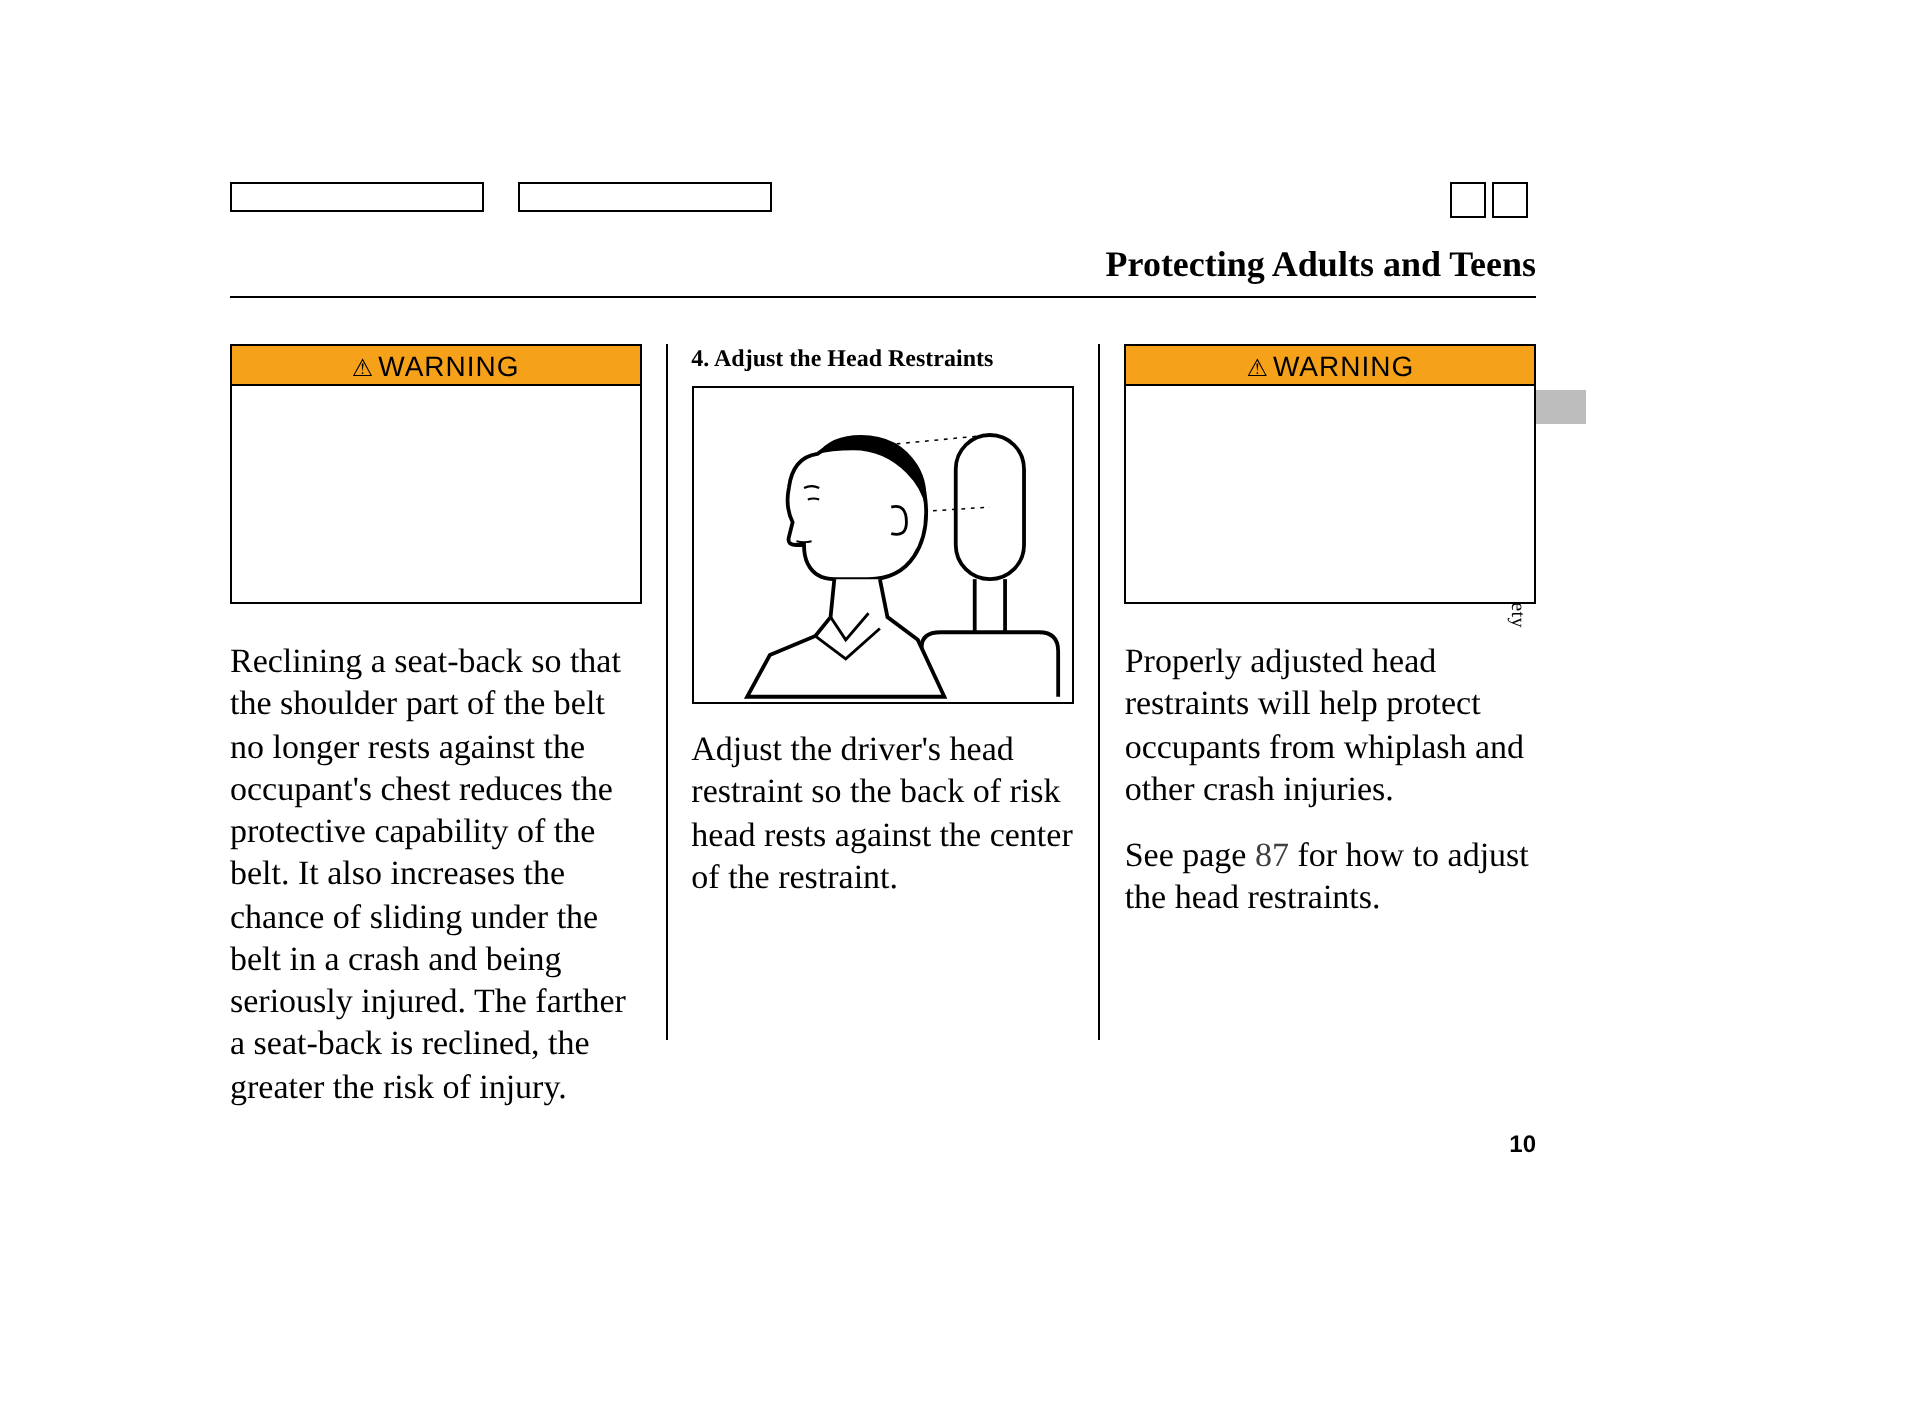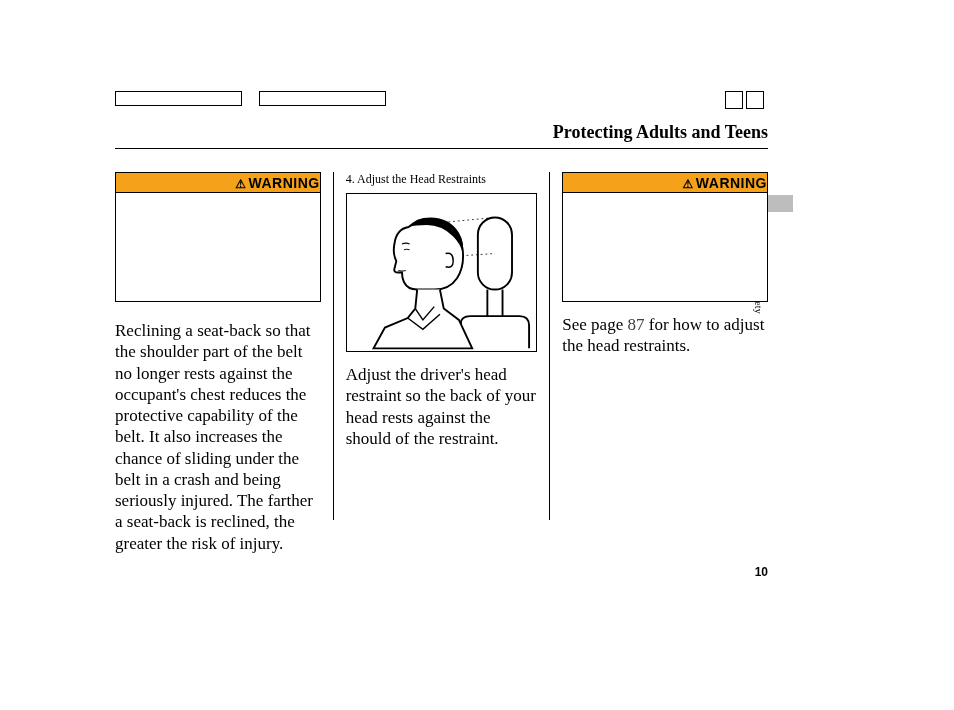--- a/index.html
+++ b/index.html
@@ -18,26 +18,26 @@
   .side-tab { position: absolute; top: 195px; right: 161px; width: 26px; height: 17px; background: #bdbdbd; }
   .side-text { position: absolute; top: 195px; right: 190px; width: 16px; font-size: 10px; writing-mode: vertical-rl; text-orientation: mixed; letter-spacing: 0.2px; }
 
   .columns { position: absolute; top: 172px; left: 115px; width: 653px; display: grid; grid-template-columns: 1fr 1fr 1fr; column-gap: 0; }
   .col { padding: 0 12px 0 12px; }
   .col.mid { border-left: 1px solid #000; border-right: 1px solid #000; }
   .col.left { padding-left: 0; }
   .col.right { padding-right: 0; }
   .col-inner { height: 348px; }
 
-  .warn-bar { background: #f59e0b; background: #f5a21a; height: 20px; line-height: 20px; text-align: right; font-family: Arial, Helvetica, sans-serif; font-weight: bold; font-size: 14px; letter-spacing: 0.5px; color: #000; border-bottom: 1px solid #000; }
+  .warn-bar { background: #f59e0b; background: #f5a21a; height: 20px; line-height: 20px; text-align: center; font-family: Arial, Helvetica, sans-serif; font-weight: normal; font-size: 14px; letter-spacing: 0.5px; color: #000; border-bottom: 1px solid #000; }
   .warn-bar .tri { font-size: 12px; margin-right: 2px; }
   .warn-box { border: 1px solid #000; }
   .warn-body { height: 108px; background: #fff; }
 
-  .heading4 { font-weight: normal; font-size: 12px; margin-bottom: 6px; }
+  .heading4 { font-weight: bold; font-size: 12px; margin-bottom: 6px; }
 
   .illus { width: 100%; height: 159px; border: 1px solid #000; margin-bottom: 12px; position: relative; overflow: hidden; }
   .illus svg { width: 100%; height: 100%; display: block; }
 
   .body-text { font-size: 17px; line-height: 1.25; margin-top: 12px; }
   .body-text.first { margin-top: 18px; }
   .body-text .num { color: #404040; }
 
   .page-num { position: absolute; right: 186px; top: 565px; font-family: Arial, Helvetica, sans-serif; font-weight: bold; font-size: 12px; }
 </style>
@@ -96,33 +96,34 @@
             <path d="M58 50 Q62 48 66 50" fill="none" stroke="#000" stroke-width="1.2"></path>
             <path d="M60 56 Q63 55 66 56" fill="none" stroke="#000" stroke-width="1"></path>
 
             <path d="M54 78 Q58 79 62 78" fill="none" stroke="#000" stroke-width="1"></path>
 
             <path d="M74 98 L72 118 L64 128 L40 138 L28 160 L132 160 L118 130 L102 118 L98 98" fill="#fff" stroke="#000" stroke-width="2"></path>
             <path d="M64 128 L80 140 L98 124" fill="none" stroke="#000" stroke-width="1.5"></path>
             <path d="M72 118 L80 130 L92 116" fill="none" stroke="#000" stroke-width="1.5"></path>
           </svg>
         </div>
-        <p class="body-text" style="margin-top:0">Adjust the driver's head restraint so the back of your head rests against the should of the restraint.</p>
+        <p class="body-text" style="margin-top:0">Adjust the driver's head restraint so the back of risk head rests against the center of the restraint.</p>
       </div>
     </div>
 
     <div class="col right">
       <div class="col-inner">
         <div class="warn-box">
           <div class="warn-bar">
             <span class="tri">⚠</span><span>WARNING</span>
           </div>
           <div class="warn-body"></div>
         </div>
 
+        <p class="body-text first">Properly adjusted head restraints will help protect occupants from whiplash and other crash injuries.</p>
         <p class="body-text">
           <span>See page </span><span class="num">87</span><span> for how to adjust the head restraints.</span>
         </p>
       </div>
     </div>
 
   </div>
 
   <div class="page-num">10</div>
 

